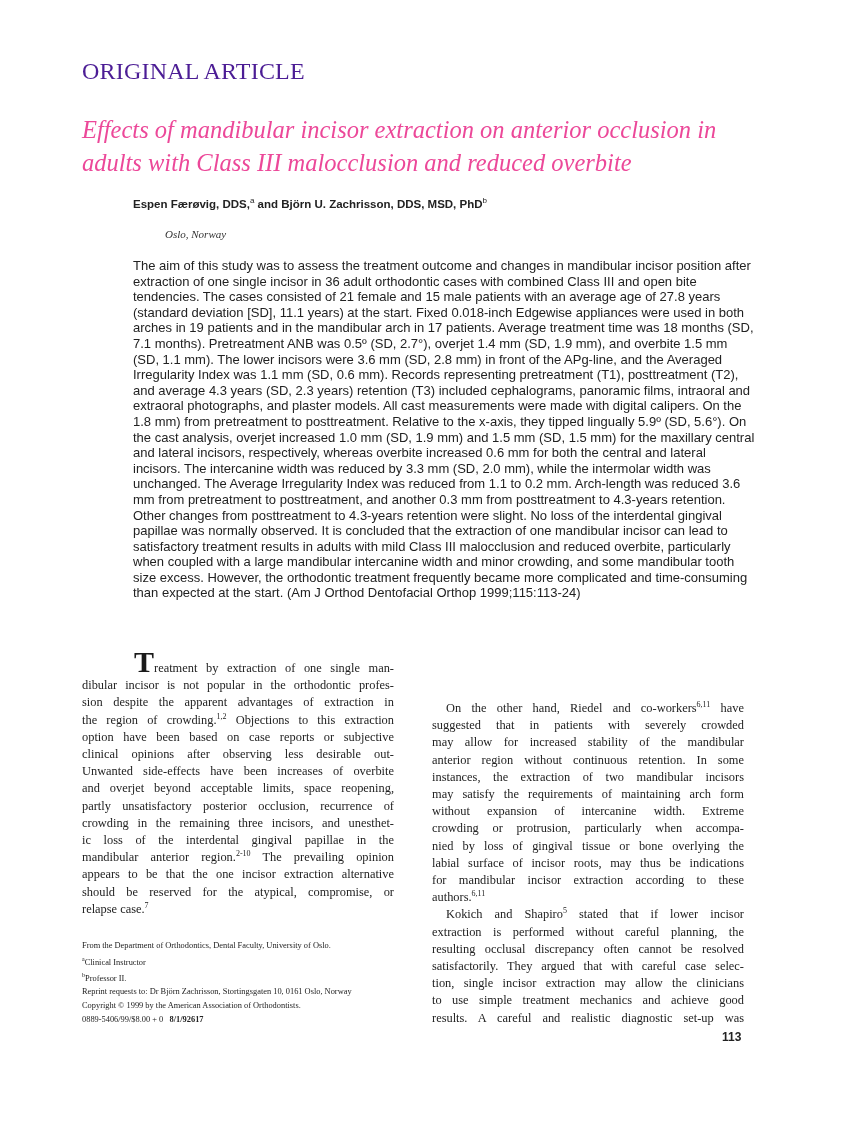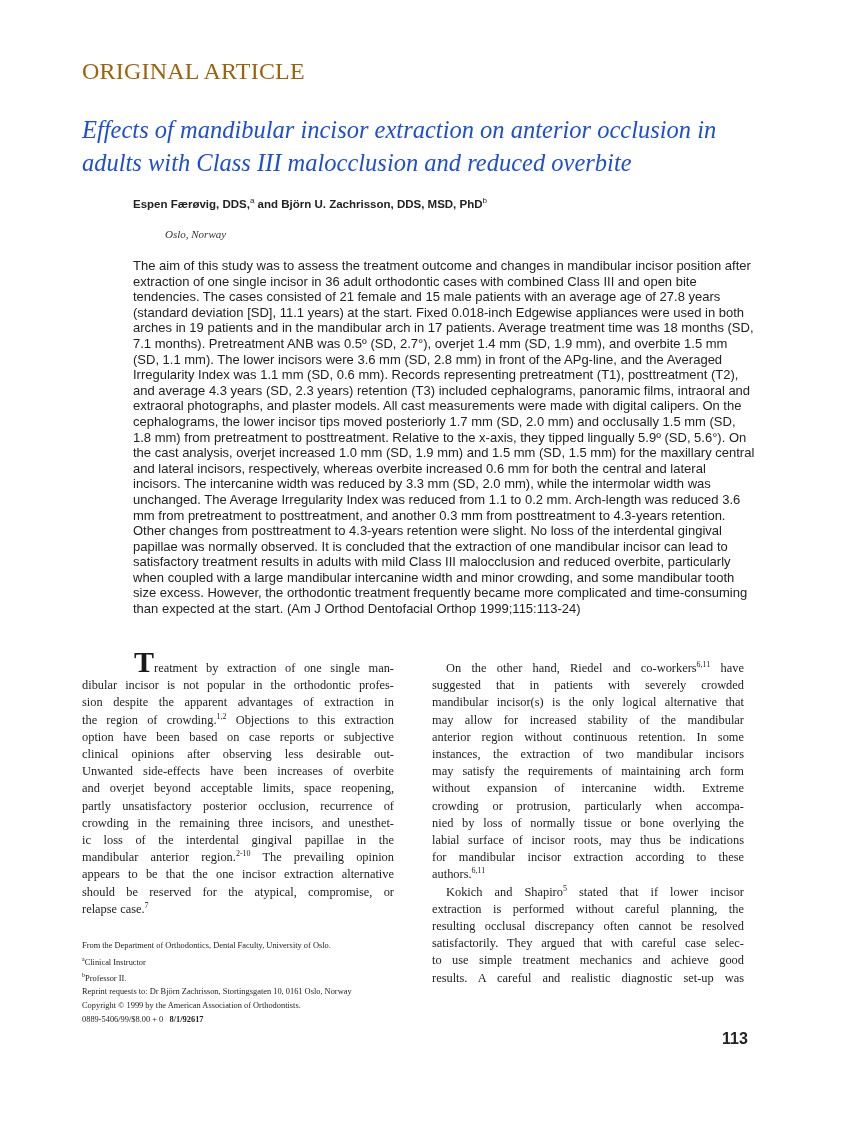--- a/index.html
+++ b/index.html
@@ -1,23 +1,23 @@
 <!DOCTYPE html>
 <html><head>
 <meta charset="utf-8">
 <style>
   html, body { margin: 0; padding: 0; background: #ffffff; }
   body { width: 866px; height: 1122px; position: relative; overflow: hidden; color: #1a1a1a; }
   .section-label {
     position: absolute; left: 82px; top: 58px;
-    font-family: "Liberation Serif", serif; font-size: 24px; letter-spacing: 0.2px; color: #a16207;
+    font-family: "Liberation Serif", serif; font-size: 24px; letter-spacing: 0.2px; color: #4c1d95;
   }
   .title {
     position: absolute; left: 82px; top: 113px; width: 700px;
-    font-family: "Liberation Serif", serif; font-style: italic; font-size: 24.5px; line-height: 33px; color: #1d4ed8;
+    font-family: "Liberation Serif", serif; font-style: italic; font-size: 24.5px; line-height: 33px; color: #ec4899;
   }
   .authors {
     position: absolute; left: 133px; top: 196px;
     font-family: "Liberation Sans", sans-serif; font-weight: bold; font-size: 11.5px; color: #222;
   }
   .authors sup { font-weight: normal; font-size: 8px; }
   .location {
     position: absolute; left: 133px; top: 228px;
     font-family: "Liberation Serif", serif; font-style: italic; font-size: 11px; color: #333; margin-left: 32px;
   }
@@ -42,21 +42,21 @@
   sup.ref { font-size: 8px; vertical-align: super; line-height: 0; }
   .footnotes {
     position: absolute; left: 82px; top: 939px; width: 330px;
     font-family: "Liberation Serif", serif; font-size: 8.4px; line-height: 13.6px; color: #222;
   }
   .footnotes .fn { display: block; white-space: nowrap; }
   .footnotes sup { font-size: 6px; }
   .footnotes .bold { font-weight: bold; }
   .page-number {
     position: absolute; left: 722px; top: 1030px;
-    font-family: "Liberation Sans", sans-serif; font-weight: bold; font-size: 16px; color: #222;
+    font-family: "Liberation Sans", sans-serif; font-weight: bold; font-size: 12px; color: #222;
   }
 </style>
 </head>
 <body>
 
 <div class="section-label">ORIGINAL ARTICLE</div>
 
 <div class="title">
   <div>Effects of mandibular incisor extraction on anterior occlusion in</div>
   <div>adults with Class III malocclusion and reduced overbite</div>
@@ -72,21 +72,20 @@
     <span class="line">The aim of this study was to assess the treatment outcome and changes in mandibular incisor position after</span>
     <span class="line">extraction of one single incisor in 36 adult orthodontic cases with combined Class III and open bite</span>
     <span class="line">tendencies. The cases consisted of 21 female and 15 male patients with an average age of 27.8 years</span>
     <span class="line">(standard deviation [SD], 11.1 years) at the start. Fixed 0.018-inch Edgewise appliances were used in both</span>
     <span class="line">arches in 19 patients and in the mandibular arch in 17 patients. Average treatment time was 18 months (SD,</span>
     <span class="line">7.1 months). Pretreatment ANB was 0.5º (SD, 2.7°), overjet 1.4 mm (SD, 1.9 mm), and overbite 1.5 mm</span>
     <span class="line">(SD, 1.1 mm). The lower incisors were 3.6 mm (SD, 2.8 mm) in front of the APg-line, and the Averaged</span>
     <span class="line">Irregularity Index was 1.1 mm (SD, 0.6 mm). Records representing pretreatment (T1), posttreatment (T2),</span>
     <span class="line">and average 4.3 years (SD, 2.3 years) retention (T3) included cephalograms, panoramic films, intraoral and</span>
     <span class="line">extraoral photographs, and plaster models. All cast measurements were made with digital calipers. On the</span>
-    <span class="line">cephalograms, the lower incisor tips moved posteriorly 1.7 mm (SD, 2.0 mm) and occlusally 1.5 mm (SD,</span>
     <span class="line">1.8 mm) from pretreatment to posttreatment. Relative to the x-axis, they tipped lingually 5.9º (SD, 5.6°). On</span>
     <span class="line">the cast analysis, overjet increased 1.0 mm (SD, 1.9 mm) and 1.5 mm (SD, 1.5 mm) for the maxillary central</span>
     <span class="line">and lateral incisors, respectively, whereas overbite increased 0.6 mm for both the central and lateral</span>
     <span class="line">incisors. The intercanine width was reduced by 3.3 mm (SD, 2.0 mm), while the intermolar width was</span>
     <span class="line">unchanged. The Average Irregularity Index was reduced from 1.1 to 0.2 mm. Arch-length was reduced 3.6</span>
     <span class="line">mm from pretreatment to posttreatment, and another 0.3 mm from posttreatment to 4.3-years retention.</span>
     <span class="line">Other changes from posttreatment to 4.3-years retention were slight. No loss of the interdental gingival</span>
     <span class="line">papillae was normally observed. It is concluded that the extraction of one mandibular incisor can lead to</span>
     <span class="line">satisfactory treatment results in adults with mild Class III malocclusion and reduced overbite, particularly</span>
     <span class="line">when coupled with a large mandibular intercanine width and minor crowding, and some mandibular tooth</span>
@@ -106,37 +105,37 @@
     <span class="line"><span>partly unsatisfactory posterior occlusion, recurrence of</span></span>
     <span class="line"><span>crowding in the remaining three incisors, and unesthet-</span></span>
     <span class="line"><span>ic loss of the interdental gingival papillae in the</span></span>
     <span class="line"><span>mandibular anterior region.</span><sup class="ref">2-10</sup><span> The prevailing opinion</span></span>
     <span class="line"><span>appears to be that the one incisor extraction alternative</span></span>
     <span class="line"><span>should be reserved for the atypical, compromise, or</span></span>
     <span class="line last"><span>relapse case.</span><sup class="ref">7</sup></span>
   </div>
 
 <div class="col col-right" id="col-right">
-    <span class="line" style="text-indent: 14px;"><span>On the other hand, Riedel and co-workers</span><sup class="ref">6,11</sup><span> have</span></span>
+    <span class="line" style="text-indent: 14px; margin-top: 40px;"><span>On the other hand, Riedel and co-workers</span><sup class="ref">6,11</sup><span> have</span></span>
     <span class="line"><span>suggested that in patients with severely crowded</span></span>
-    <span class="line"><span>mandibular incisor(s) is the only logical alternative that</span></span>
     <span class="line"><span>may allow for increased stability of the mandibular</span></span>
     <span class="line"><span>anterior region without continuous retention. In some</span></span>
     <span class="line"><span>instances, the extraction of two mandibular incisors</span></span>
     <span class="line"><span>may satisfy the requirements of maintaining arch form</span></span>
     <span class="line"><span>without expansion of intercanine width. Extreme</span></span>
     <span class="line"><span>crowding or protrusion, particularly when accompa-</span></span>
-    <span class="line"><span>nied by loss of normally tissue or bone overlying the</span></span>
+    <span class="line"><span>nied by loss of gingival tissue or bone overlying the</span></span>
     <span class="line"><span>labial surface of incisor roots, may thus be indications</span></span>
     <span class="line"><span>for mandibular incisor extraction according to these</span></span>
     <span class="line last"><span>authors.</span><sup class="ref">6,11</sup></span>
     <span class="line" style="text-indent: 14px;"><span>Kokich and Shapiro</span><sup class="ref">5</sup><span> stated that if lower incisor</span></span>
     <span class="line"><span>extraction is performed without careful planning, the</span></span>
     <span class="line"><span>resulting occlusal discrepancy often cannot be resolved</span></span>
     <span class="line"><span>satisfactorily. They argued that with careful case selec-</span></span>
+    <span class="line"><span>tion, single incisor extraction may allow the clinicians</span></span>
     <span class="line"><span>to use simple treatment mechanics and achieve good</span></span>
     <span class="line"><span>results. A careful and realistic diagnostic set-up was</span></span>
   </div>
 
 <div class="footnotes">
   <span class="fn">From the Department of Orthodontics, Dental Faculty, University of Oslo.</span>
   <span class="fn"><sup>a</sup><span>Clinical Instructor</span></span>
   <span class="fn"><sup>b</sup><span>Professor II.</span></span>
   <span class="fn">Reprint requests to: Dr Björn Zachrisson, Stortingsgaten 10, 0161 Oslo, Norway</span>
   <span class="fn">Copyright © 1999 by the American Association of Orthodontists.</span>

